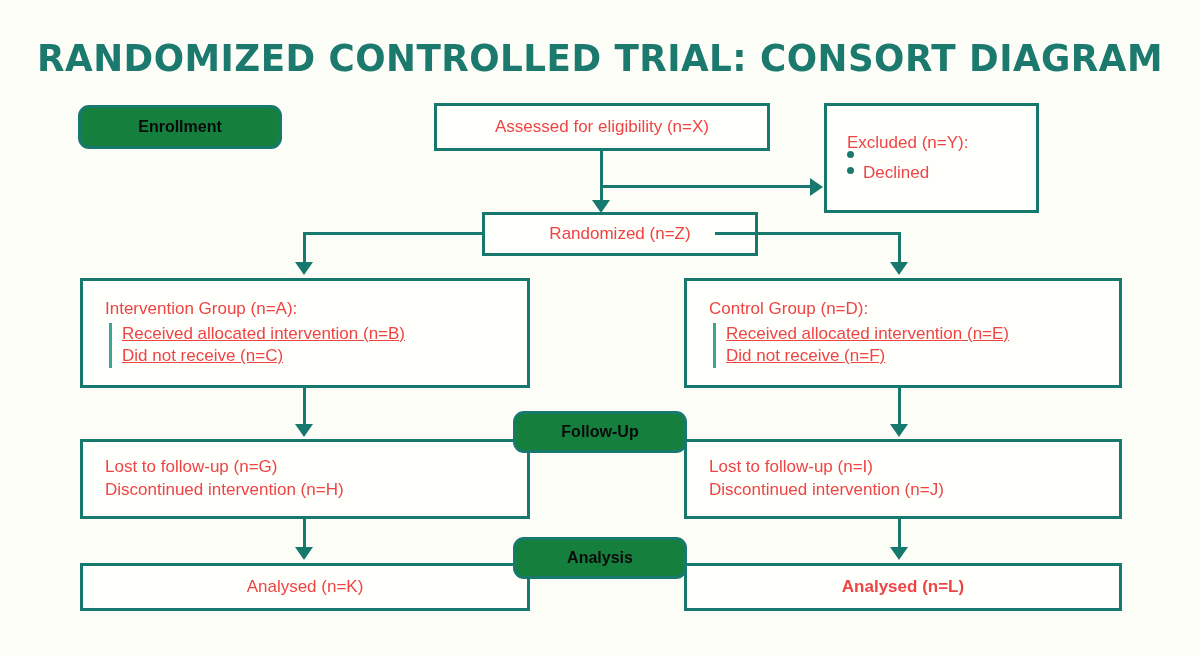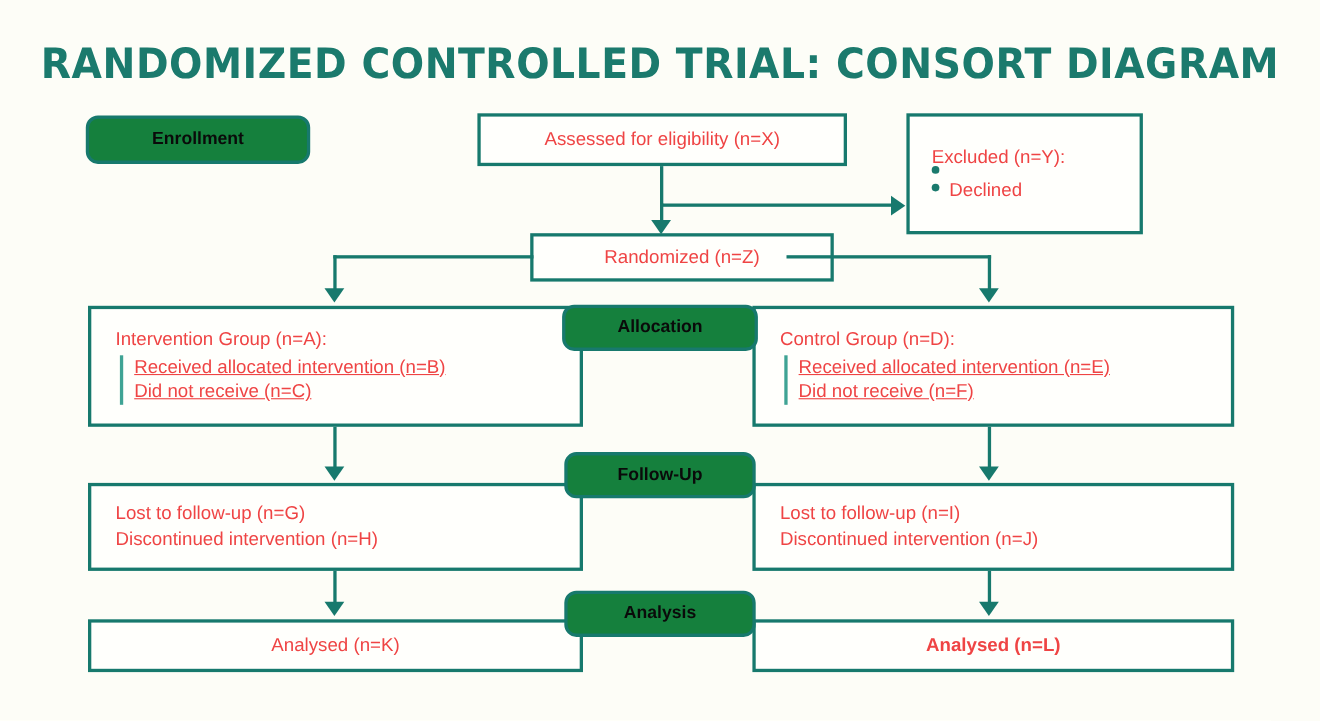--- a/index.html
+++ b/index.html
@@ -164,23 +164,20 @@
   </div>
 
   <div class="conn hline" style="left:303px; top:232px; width:182px;"></div>
   <div class="conn vline" style="left:303px; top:232px; height:34px;"></div>
   <div class="arrow-down" style="left:295px; top:262px;"></div>
 
   <div class="conn hline" style="left:715px; top:232px; width:186px;"></div>
   <div class="conn vline" style="left:898px; top:232px; height:34px;"></div>
   <div class="arrow-down" style="left:890px; top:262px;"></div>
 
-  <div class="badge" style="left:511px; top:277px; width:178px; height:42px;">
-    <span>Allocation</span>
-  </div>
 
   <div class="box pad" style="left:80px; top:278px; width:450px; height:110px;">
     <div class="line">Intervention Group (n=A):</div>
     <div class="sub-wrap">
       <div class="line">Received allocated intervention (n=B)</div>
       <div class="line">Did not receive (n=C)</div>
     </div>
   </div>
 
   <div class="box pad" style="left:684px; top:278px; width:438px; height:110px;">

